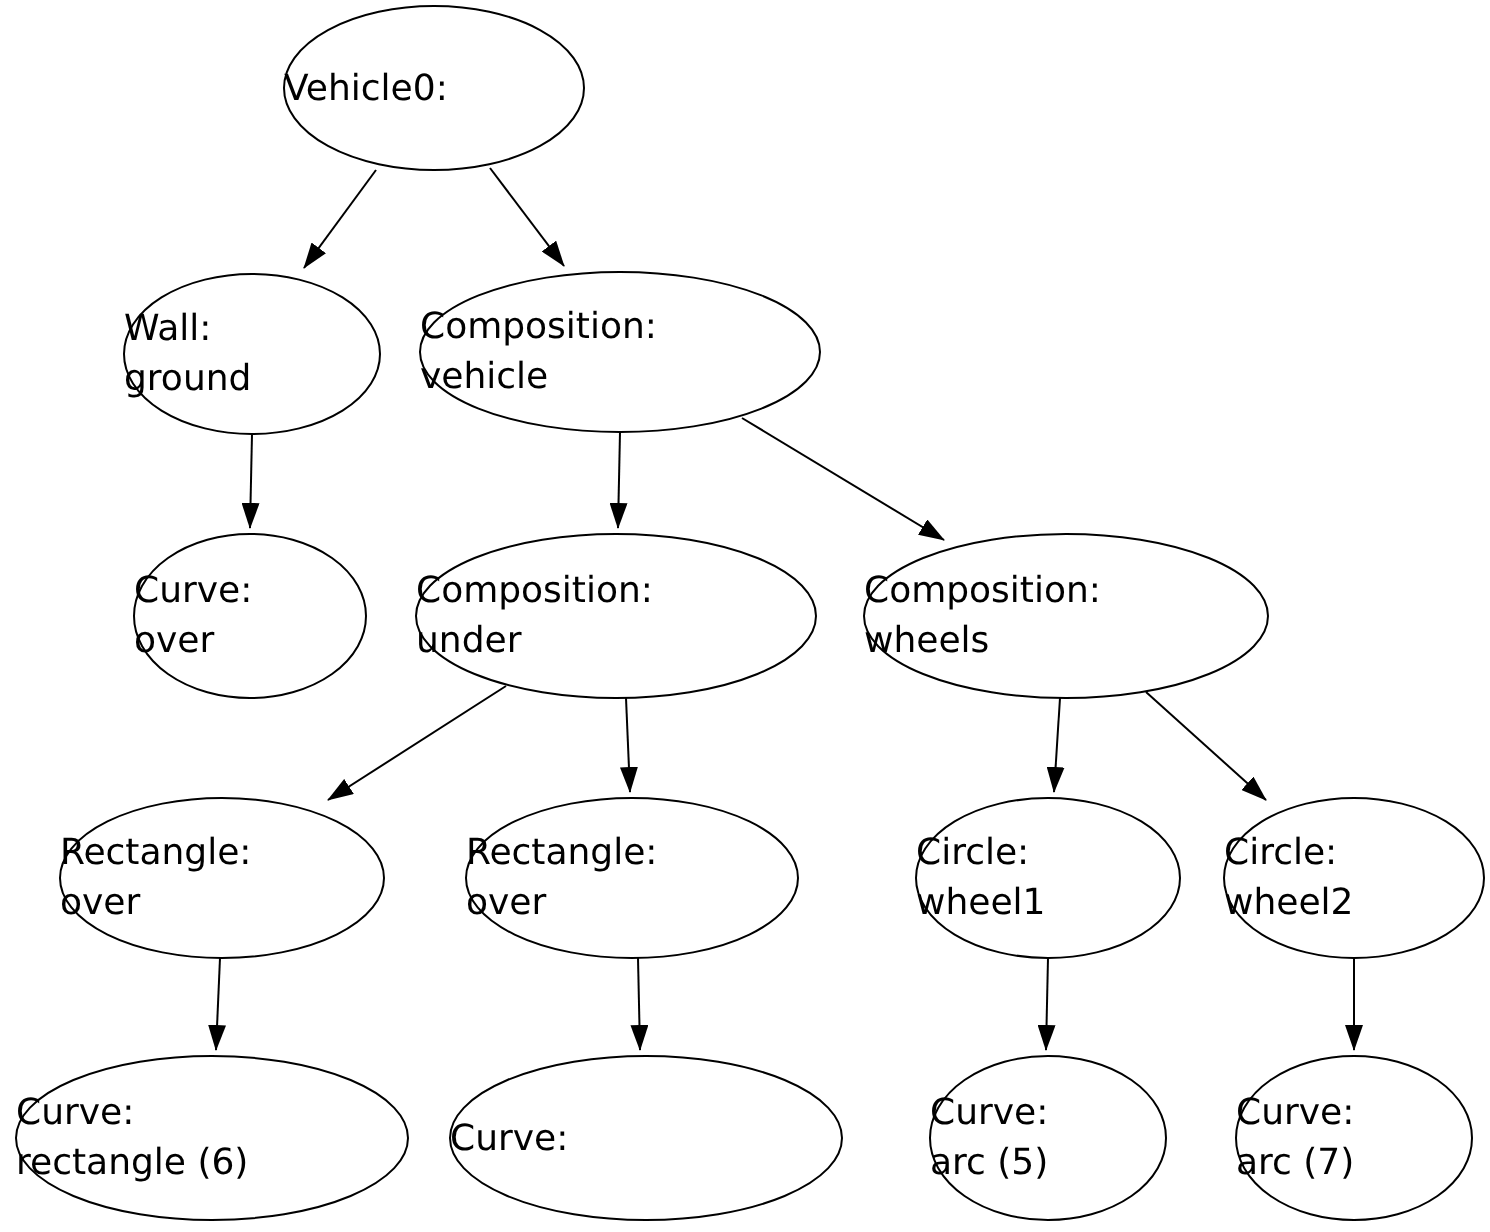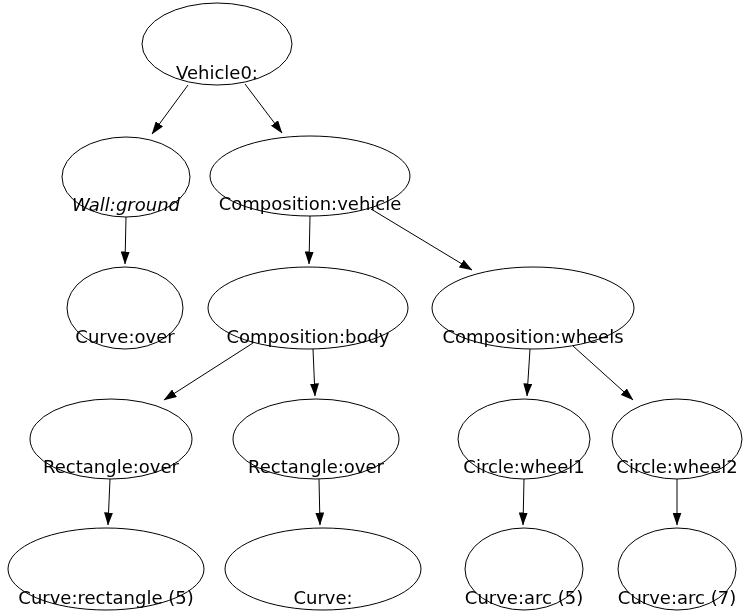--- a/index.html
+++ b/index.html
@@ -16,22 +16,22 @@
     overflow: hidden;
   }
   .canvas svg {
     position: absolute;
     left: 0;
     top: 0;
   }
   .node-label {
     position: absolute;
     display: flex;
-    flex-direction: row;
-    align-items: flex-end;
+    flex-direction: column;
+    align-items: flex-start;
     justify-content: center;
     text-align: center;
     color: #000000;
     font-size: 18px;
     line-height: 25px;
     white-space: nowrap;
     pointer-events: none;
   }
 </style>
 </head>
@@ -76,35 +76,35 @@
       <ellipse cx="106" cy="569" rx="98" ry="41"></ellipse>
       <ellipse cx="323" cy="569" rx="98" ry="41"></ellipse>
       <ellipse cx="524" cy="569" rx="59" ry="41"></ellipse>
       <ellipse cx="677" cy="569" rx="59" ry="41"></ellipse>
     </g>
   </svg>
 
   <div class="node-label" style="left:142px; top:3px;   width:150px; height:82px;">
     <span>Vehicle0:</span>
   </div>
-  <div class="node-label" style="left:62px;  top:137px; width:128px; height:80px;font-style:italic;">
+  <div class="node-label" style="left:62px;  top:137px; width:128px; height:80px;">
     <span>Wall:</span>
     <span>ground</span>
   </div>
   <div class="node-label" style="left:210px; top:136px; width:200px; height:80px;">
     <span>Composition:</span>
     <span>vehicle</span>
   </div>
   <div class="node-label" style="left:67px;  top:267px; width:116px; height:82px;">
     <span>Curve:</span>
     <span>over</span>
   </div>
   <div class="node-label" style="left:208px; top:267px; width:200px; height:82px;">
     <span>Composition:</span>
-    <span>body</span>
+    <span>under</span>
   </div>
   <div class="node-label" style="left:432px; top:267px; width:202px; height:82px;">
     <span>Composition:</span>
     <span>wheels</span>
   </div>
   <div class="node-label" style="left:30px;  top:399px; width:162px; height:80px;">
     <span>Rectangle:</span>
     <span>over</span>
   </div>
   <div class="node-label" style="left:233px; top:399px; width:166px; height:80px;">
@@ -114,21 +114,21 @@
   <div class="node-label" style="left:458px; top:399px; width:132px; height:80px;">
     <span>Circle:</span>
     <span>wheel1</span>
   </div>
   <div class="node-label" style="left:612px; top:399px; width:130px; height:80px;">
     <span>Circle:</span>
     <span>wheel2</span>
   </div>
   <div class="node-label" style="left:8px;   top:528px; width:196px; height:82px;">
     <span>Curve:</span>
-    <span>rectangle (5)</span>
+    <span>rectangle (6)</span>
   </div>
   <div class="node-label" style="left:225px; top:528px; width:196px; height:82px;">
     <span>Curve:</span>
   </div>
   <div class="node-label" style="left:465px; top:528px; width:118px; height:82px;">
     <span>Curve:</span>
     <span>arc (5)</span>
   </div>
   <div class="node-label" style="left:618px; top:528px; width:118px; height:82px;">
     <span>Curve:</span>

